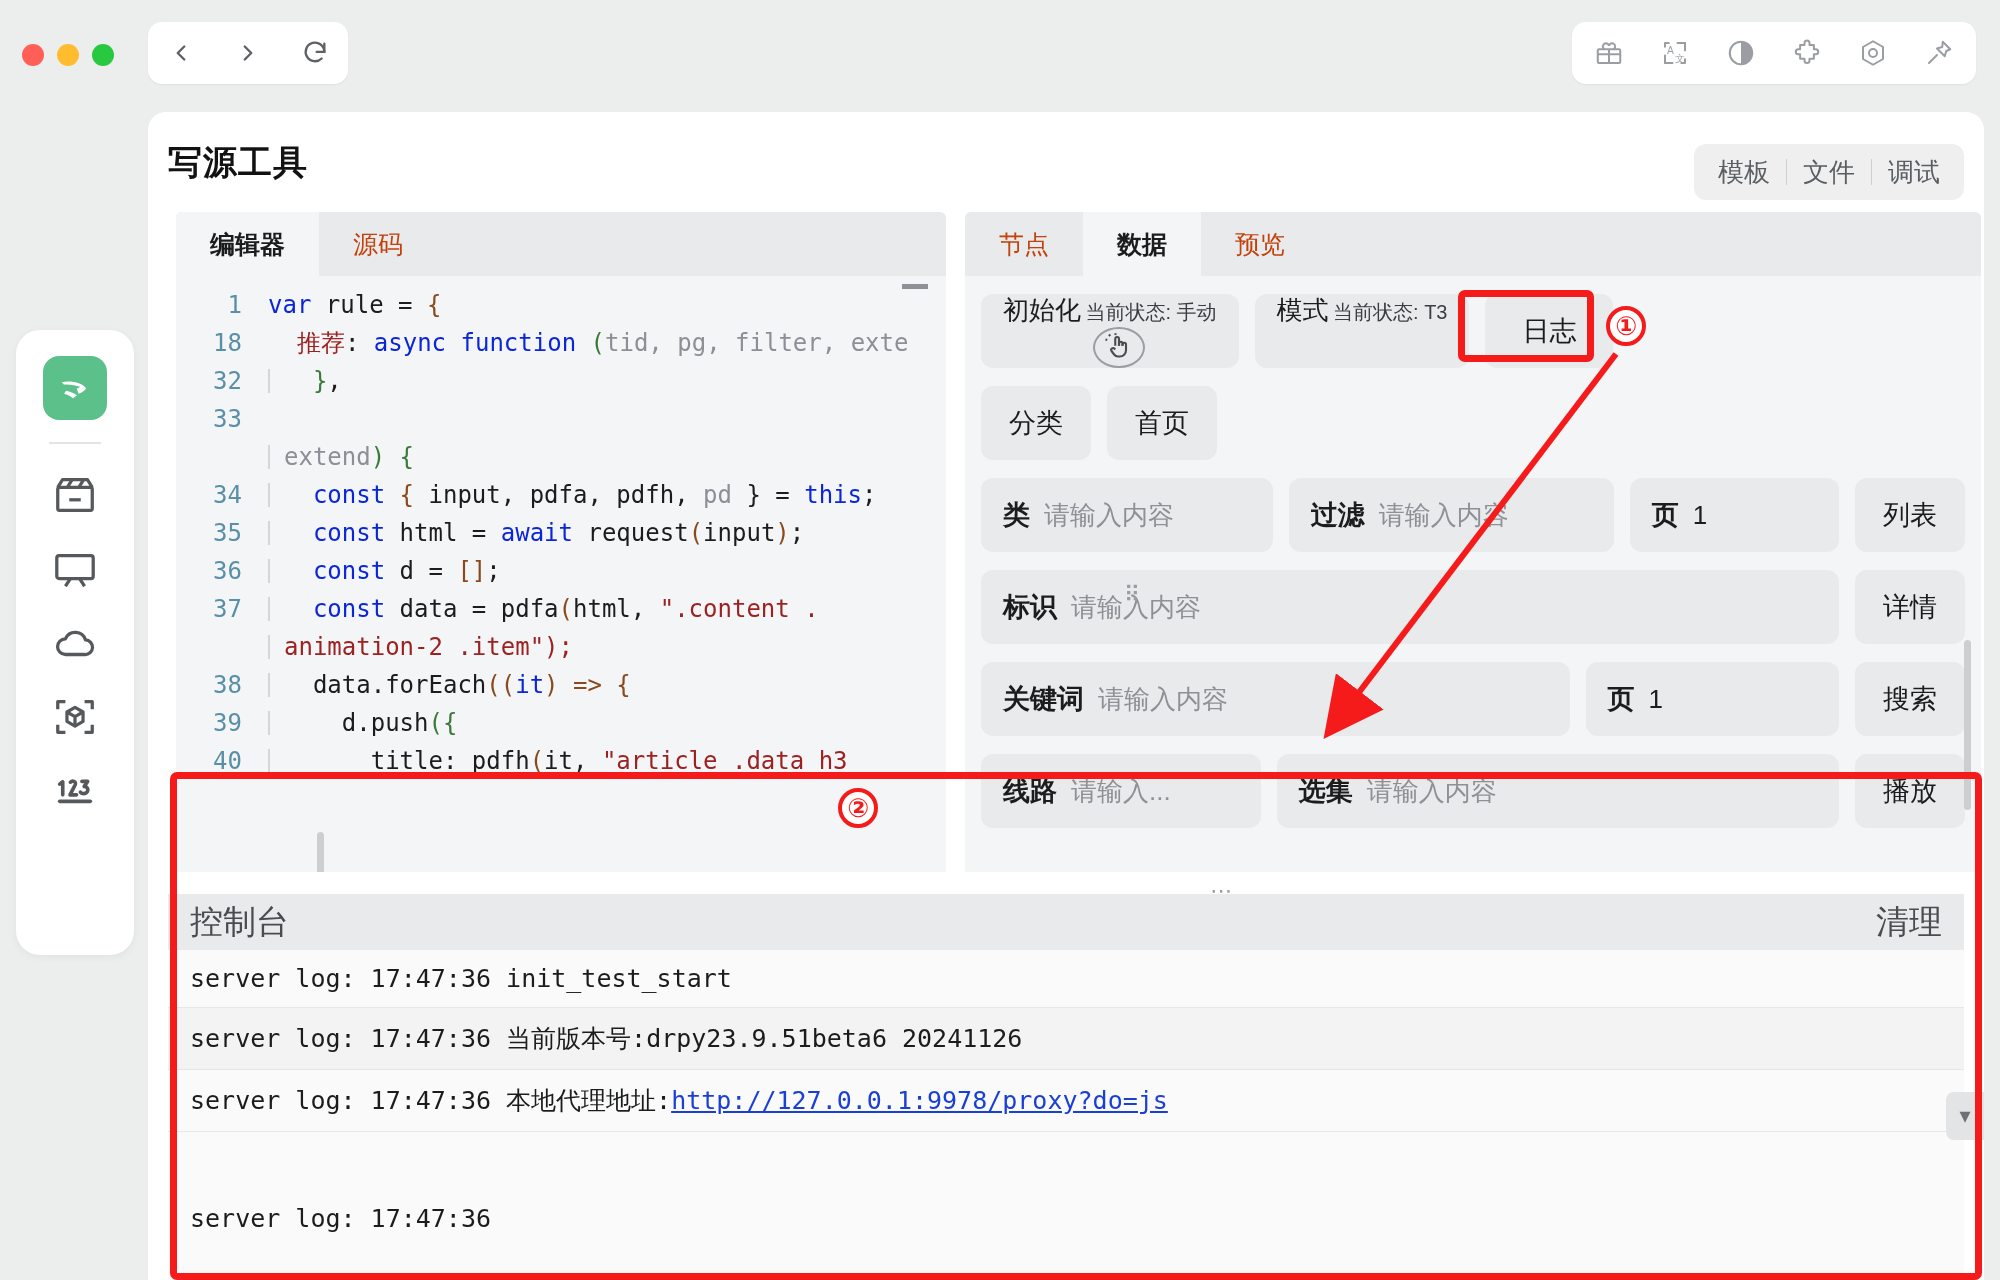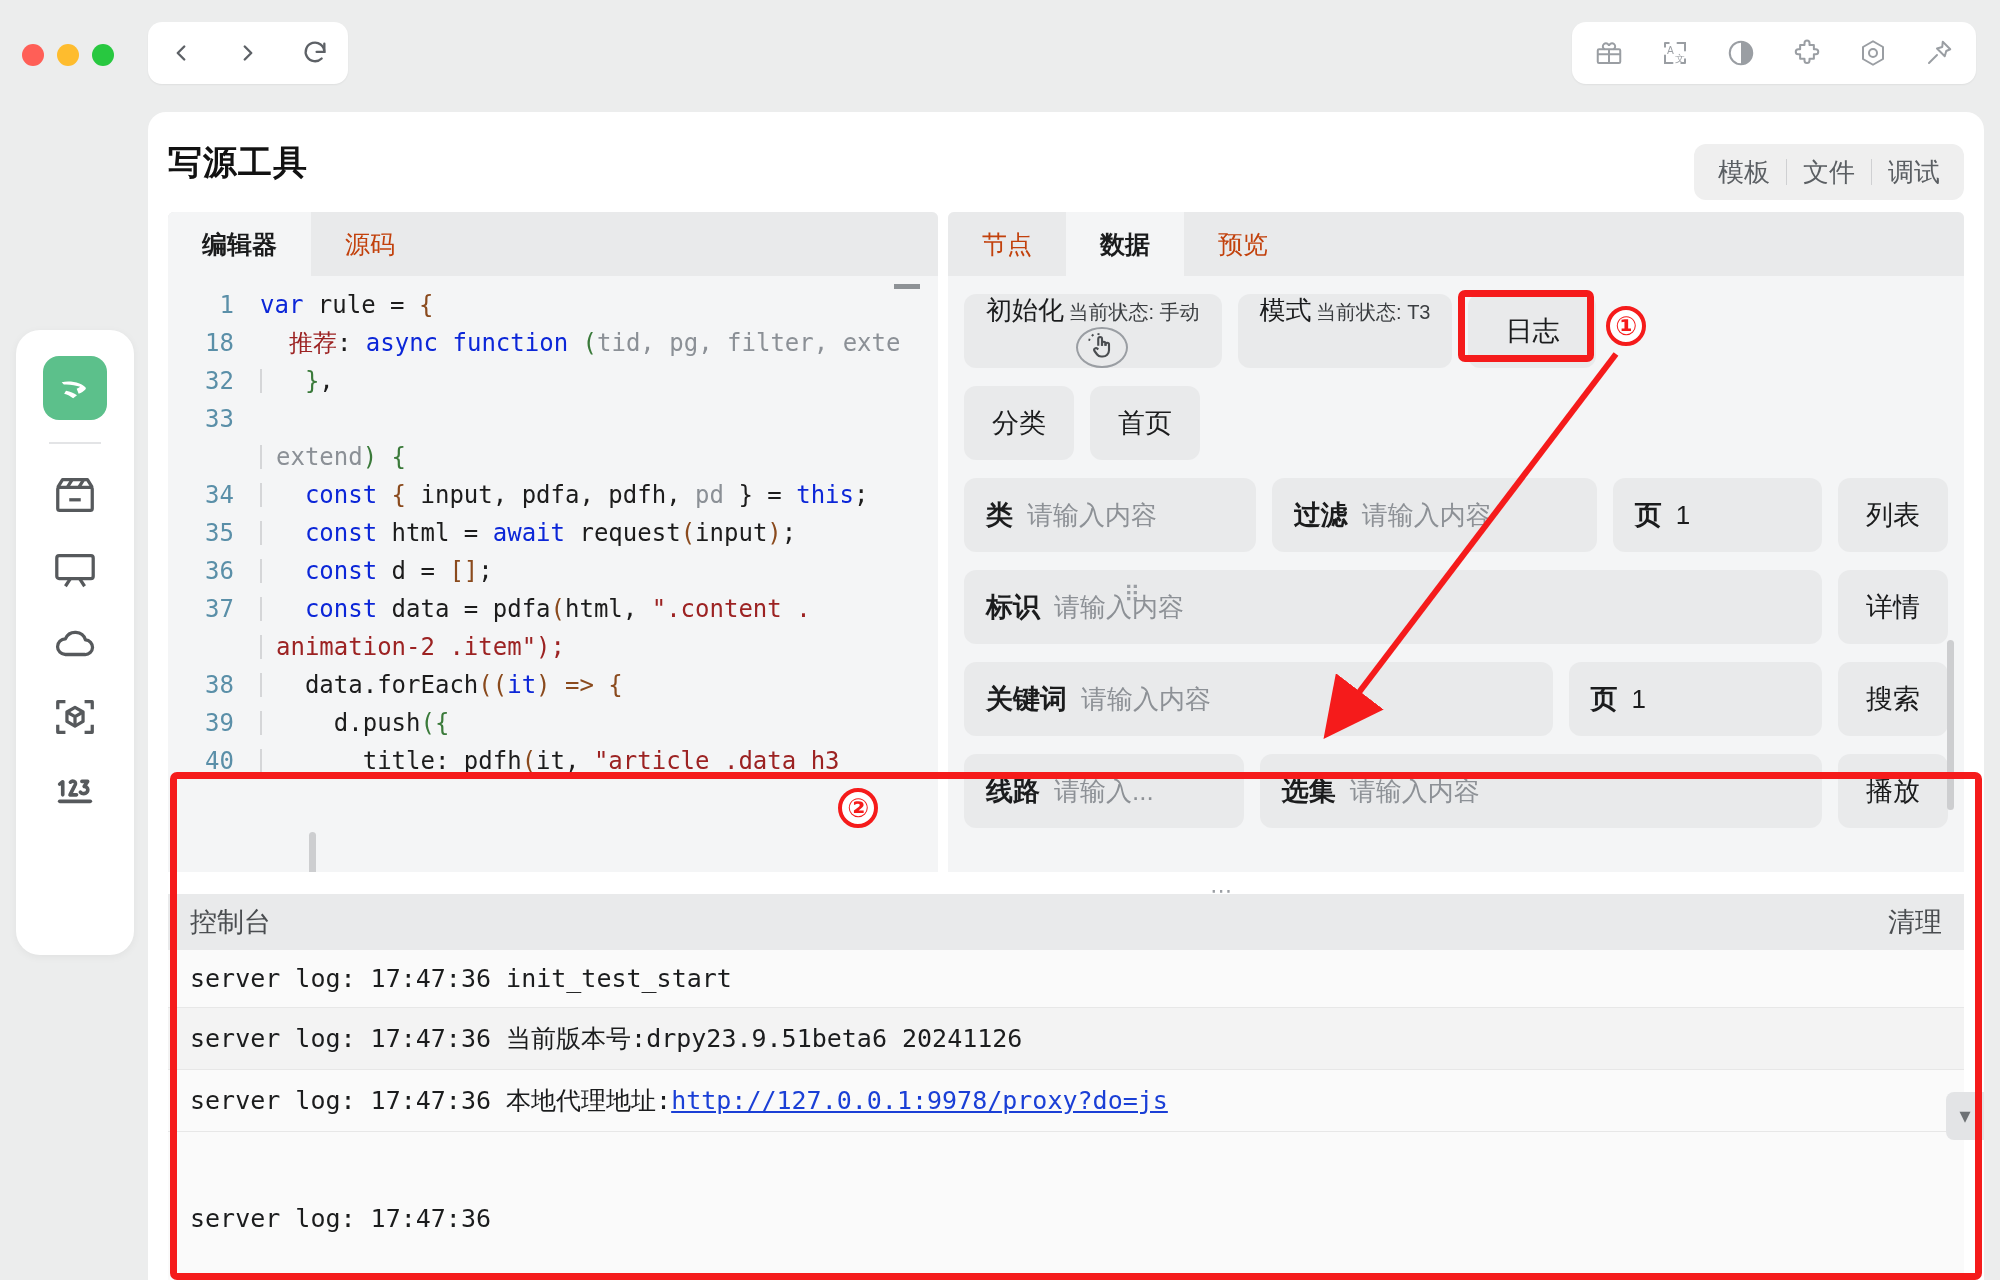--- a/index.html
+++ b/index.html
@@ -66,25 +66,25 @@
   #mode-tabs {
     position: absolute; right: 20px; top: 32px;
     background: #efefef; border-radius: 12px; height: 56px;
     display: flex; align-items: center; padding: 0 8px;
   }
   .mode-tab { font-size: 26px; color: #5b5f63; padding: 0 16px; }
   .mode-div { width: 1px; height: 26px; background: #cfd0d2; }
 
   
   #editor-pane {
-    position: absolute; left: 20px; top: 100px; width: 770px; height: 660px;
+    position: absolute; left: 28px; top: 100px; width: 770px; height: 660px;
     background: #f4f5f6; border-radius: 6px 6px 0 0; overflow: hidden;
   }
   #data-pane {
-    position: absolute; left: 800px; top: 100px; width: 1016px; height: 660px;
+    position: absolute; left: 817px; top: 100px; width: 1016px; height: 660px;
     background: #f4f5f6; border-radius: 6px 6px 0 0; overflow: hidden;
   }
   .tabbar { height: 64px; display: flex; align-items: stretch; background: #e9eaeb; }
   .tab {
     padding: 0 34px; display: flex; align-items: center;
     font-size: 25px; color: #c2410c;
   }
   .tab.active { background: #f4f5f6; color: #1b1c1d; font-weight: bold; }
 
   
@@ -138,21 +138,21 @@
   #vdrag { position: absolute; left: 976px; top: 470px; color: #9a9ea3; font-size: 22px; letter-spacing: 2px; }
   #hdrag { position: absolute; left: 1062px; top: 766px; color: #9a9ea3; font-size: 22px; }
 
   
   #console {
     position: absolute; left: 20px; top: 782px; width: 1796px; height: 470px;
     background: #fafafa; overflow: hidden;
   }
   #con-head {
     height: 56px; background: #e9eaeb; display: flex; align-items: center;
-    justify-content: space-between; padding: 0 22px; font-size: 27px; color: #4a4d50;
+    justify-content: space-between; padding: 0 22px; font-size: 33px; color: #4a4d50;
   }
   .logline {
     font-family: "DejaVu Sans Mono", "Liberation Mono", monospace;
     font-size: 25px; color: #1b1c1d; border-bottom: 1px solid #e7e7e7;
     padding: 14px 22px; background: #fafafa; white-space: pre-wrap; word-break: break-all;
   }
   .logline.alt { background: #f3f3f3; }
   .link { color: #1a3fd6; text-decoration: underline; }
 
   

